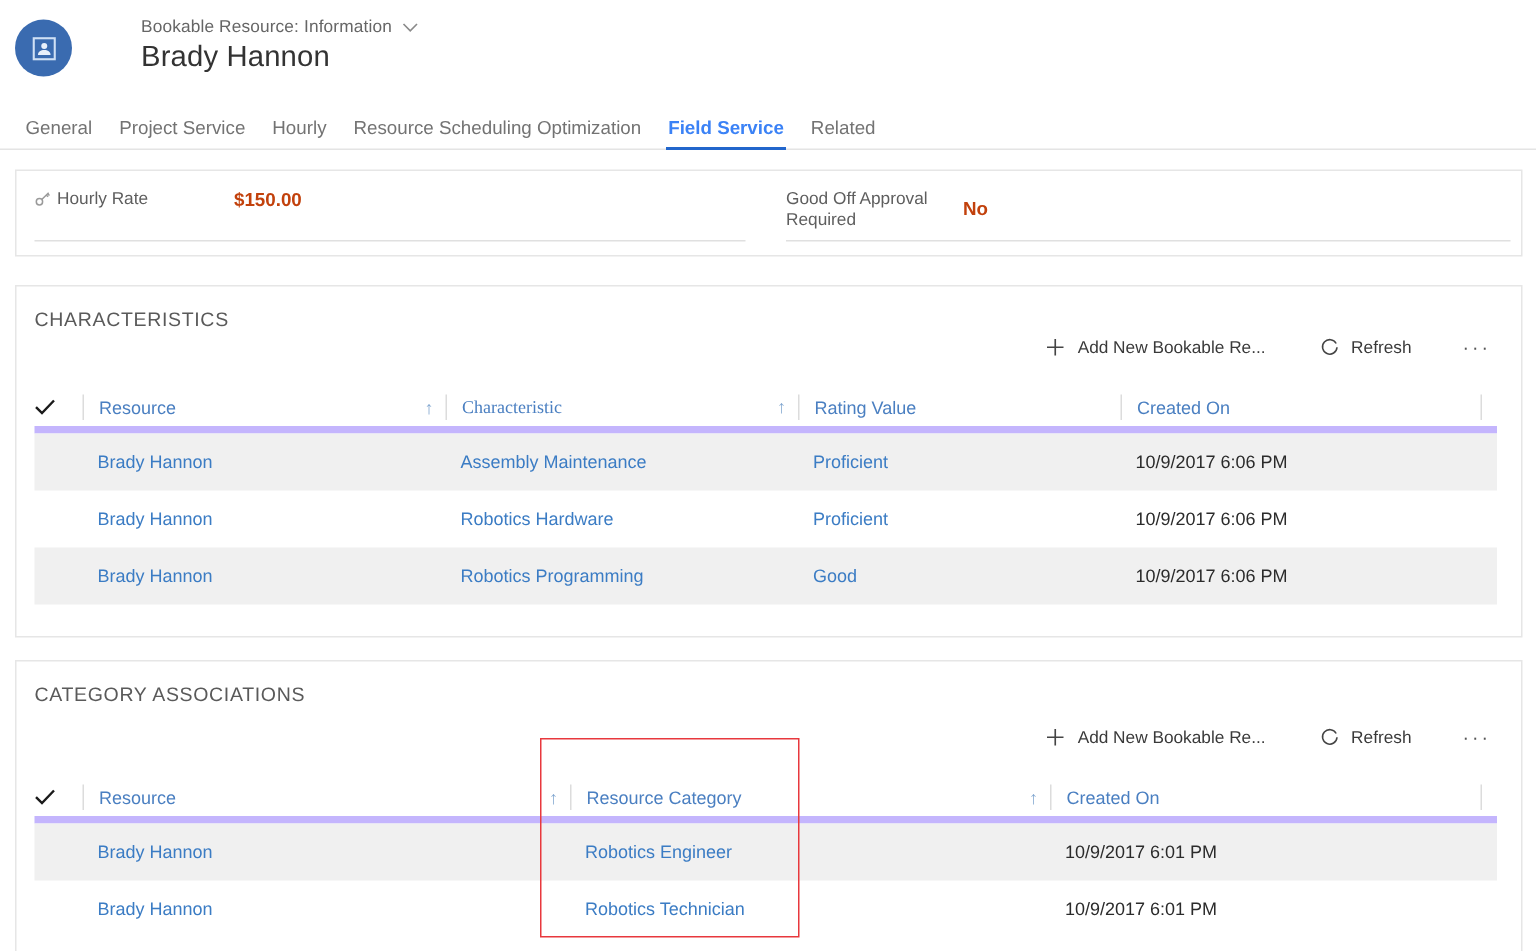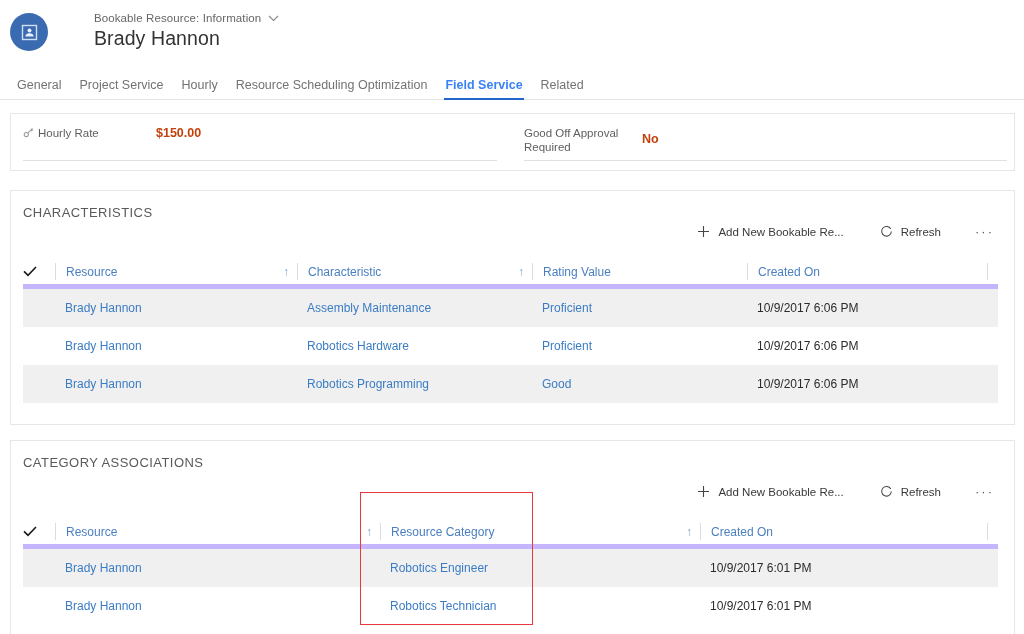--- a/index.html
+++ b/index.html
@@ -209,21 +209,21 @@
       <div class="grid-head">
         <div class="gh-check">
           <svg width="14" height="11" viewBox="0 0 14 11">
               <path d="M1 5.4l4 4L13 1" fill="none" stroke="#1b1b1b" stroke-width="1.6"></path>
             </svg>
         </div>
         <div class="gh-cell" style="width:242px;">
           <span>Resource</span>
           <span class="sort">↑</span>
         </div>
-        <div class="gh-cell" style="width:235px;">
+        <div class="gh-cell" style="width:235px;font-family:Liberation Serif, serif;">
           <span>Characteristic</span>
           <span class="sort">↑</span>
         </div>
         <div class="gh-cell" style="width:215px;">
           <span>Rating Value</span>
         </div>
         <div class="gh-cell" style="width:240px;">
           <span>Created On</span>
         </div>
         <div class="gh-spacer"></div>

